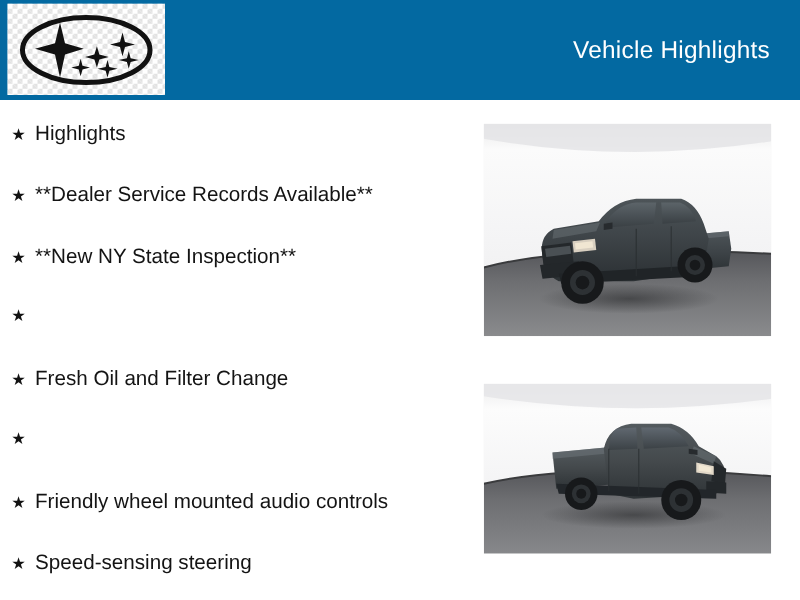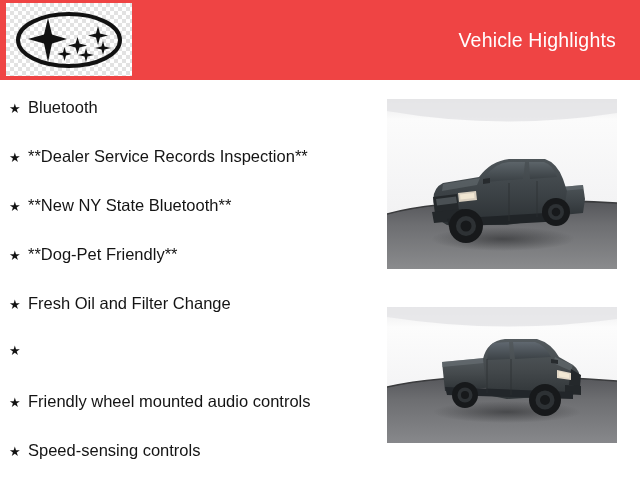--- a/index.html
+++ b/index.html
@@ -15,21 +15,21 @@
     position: relative;
   }
 
   
   #header-bar {
     position: absolute;
     left: 0;
     top: 0;
     width: 640px;
     height: 80px;
-    background: #ef4444;
+    background: #0369a1;
   }
   #logo-box {
     position: absolute;
     left: 6px;
     top: 3px;
     width: 126px;
     height: 73px;
     
     background-color: #ffffff;
     background-image:
@@ -130,48 +130,47 @@
       <path d="M142 74 L145 85 L158 88 L145 91 L142 102 L139 91 L126 88 L139 85 Z" fill="#111111"></path>
     </svg>
   </div>
 
   <div id="header-title">Vehicle Highlights</div>
 </div>
 
 <ul id="highlights-list">
   <li class="highlight-item" style="top:19px">
     <span class="bullet-star">★</span>
-    <span class="highlight-text">Bluetooth</span>
+    <span class="highlight-text">Highlights</span>
   </li>
   <li class="highlight-item" style="top:68px">
     <span class="bullet-star">★</span>
-    <span class="highlight-text">**Dealer Service Records Inspection**</span>
+    <span class="highlight-text">**Dealer Service Records Available**</span>
   </li>
   <li class="highlight-item" style="top:117px">
     <span class="bullet-star">★</span>
-    <span class="highlight-text">**New NY State Bluetooth**</span>
+    <span class="highlight-text">**New NY State Inspection**</span>
   </li>
   <li class="highlight-item" style="top:166px">
     <span class="bullet-star">★</span>
-    <span class="highlight-text">**Dog-Pet Friendly**</span>
   </li>
   <li class="highlight-item" style="top:215px">
     <span class="bullet-star">★</span>
     <span class="highlight-text">Fresh Oil and Filter Change</span>
   </li>
   <li class="highlight-item" style="top:264px">
     <span class="bullet-star">★</span>
   </li>
   <li class="highlight-item" style="top:313px">
     <span class="bullet-star">★</span>
     <span class="highlight-text">Friendly wheel mounted audio controls</span>
   </li>
   <li class="highlight-item" style="top:362px">
     <span class="bullet-star">★</span>
-    <span class="highlight-text">Speed-sensing controls</span>
+    <span class="highlight-text">Speed-sensing steering</span>
   </li>
 </ul>
 
 <div class="vehicle-photo" id="vehicle-photo-front">
   <svg viewBox="0 0 230 170" preserveAspectRatio="none">
     <defs>
       <linearGradient id="bdF" x1="0" y1="0" x2="0" y2="1">
         <stop offset="0" stop-color="#e9e9ea"></stop>
         <stop offset="0.12" stop-color="#fbfbfb"></stop>
         <stop offset="0.55" stop-color="#f4f4f5"></stop>

